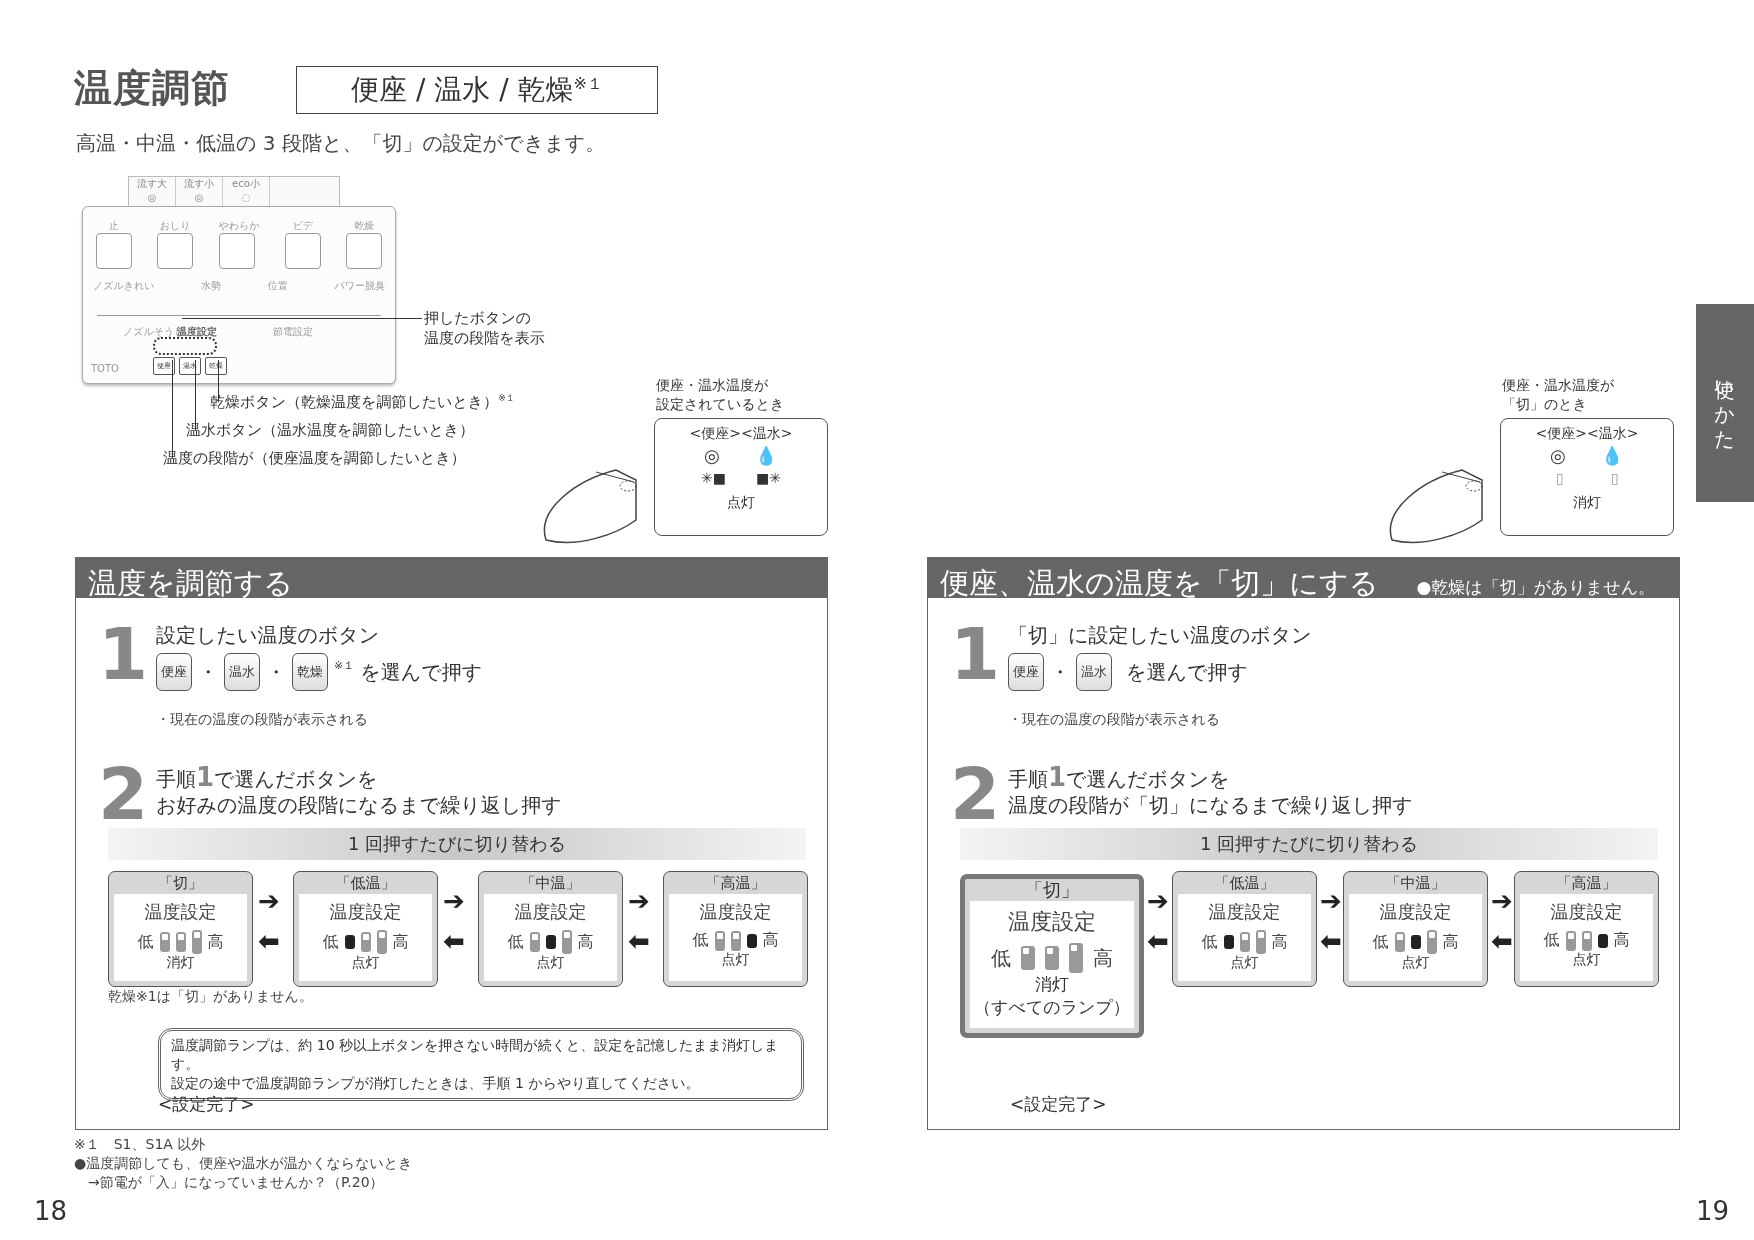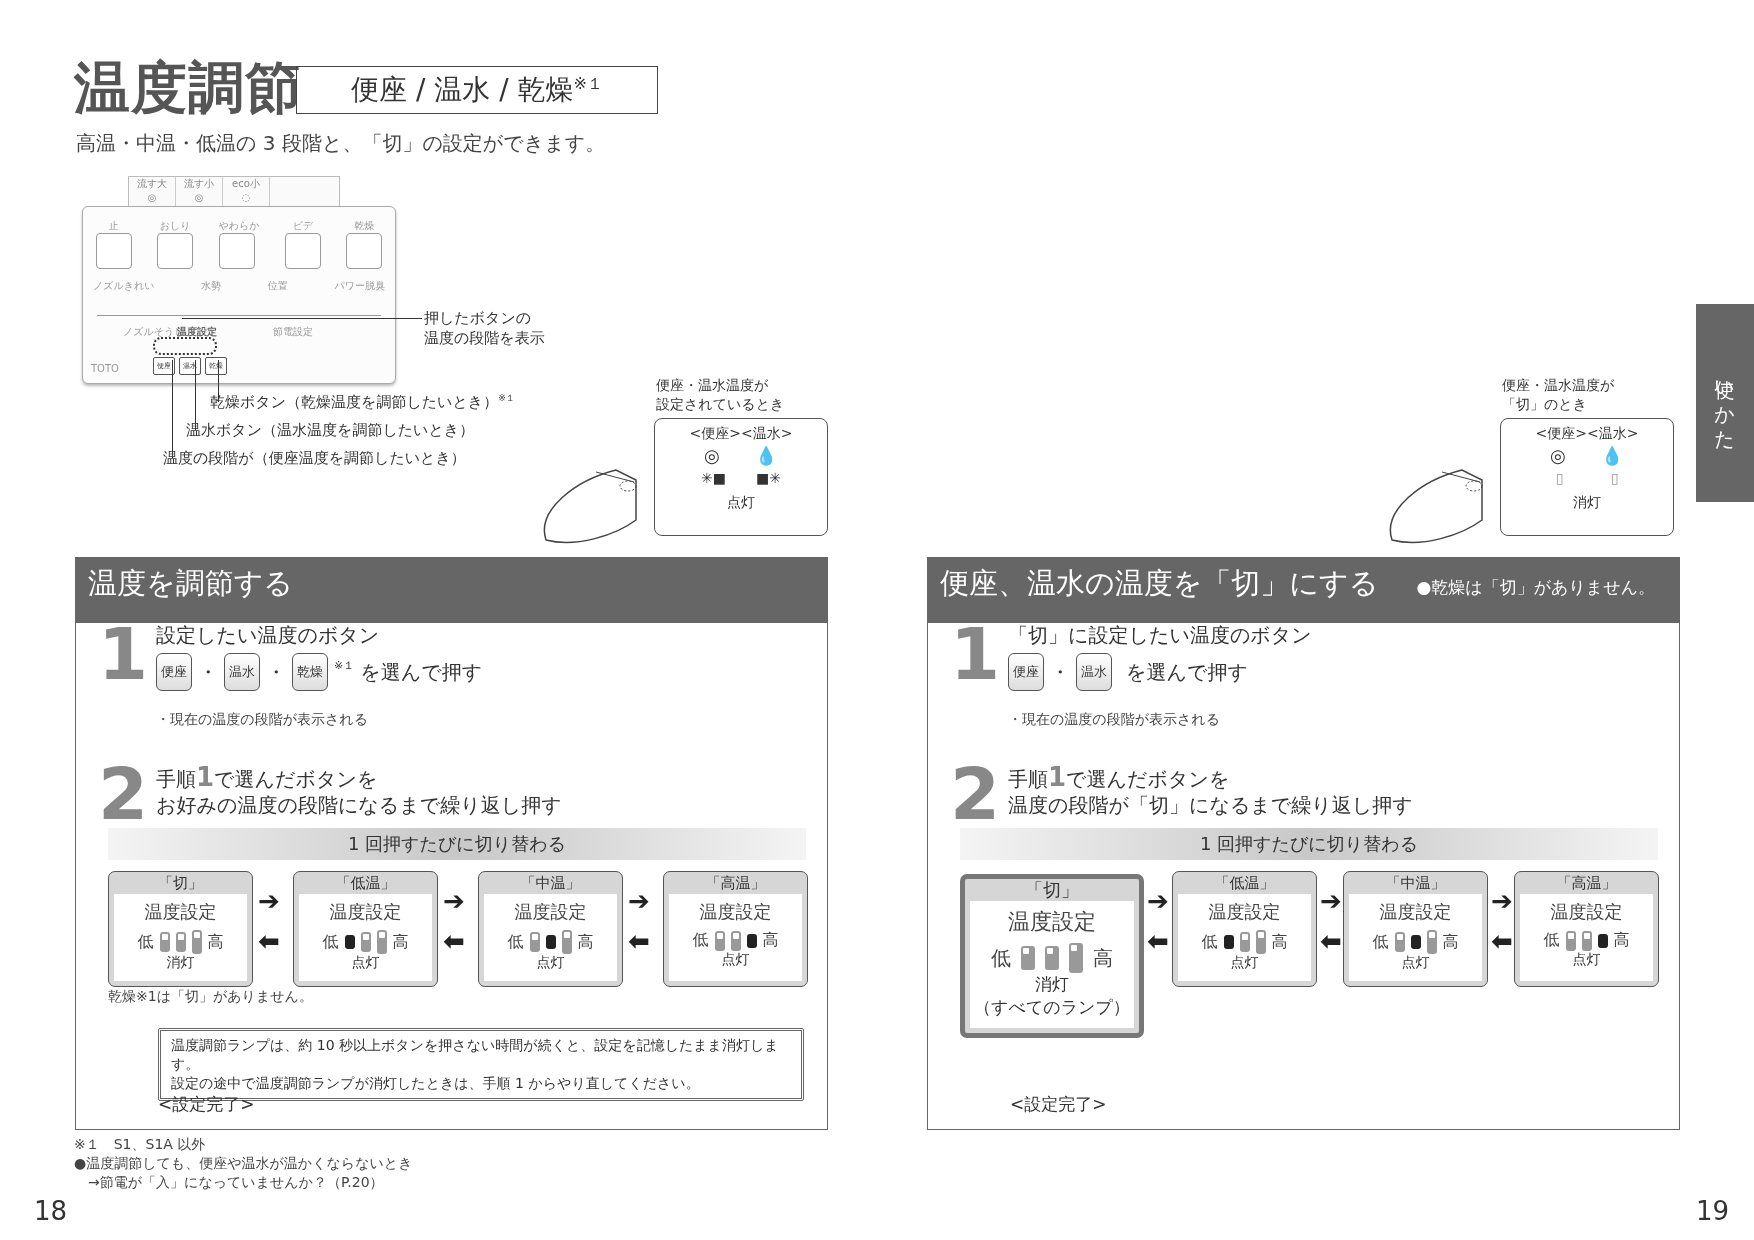--- a/index.html
+++ b/index.html
@@ -1,56 +1,56 @@
 <!DOCTYPE html>
 <html><head>
 <meta charset="utf-8">
 <style>
   html,body{margin:0;padding:0;background:#fff;}
   body{width:1754px;height:1240px;position:relative;overflow:hidden;font-family:"DejaVu Sans","Liberation Sans",sans-serif;color:#333;}
   .abs{position:absolute;}
-  .title-main{left:74px;top:56px;font-size:56px;font-weight:bold;color:#555;letter-spacing:1px;line-height:64px;}
+  .title-main{left:74px;top:56px;font-size:38px;font-weight:bold;color:#555;letter-spacing:1px;line-height:64px;}
   .title-box{left:296px;top:66px;width:360px;height:46px;border:1.5px solid #444;font-size:28px;line-height:46px;text-align:center;color:#333;}
   .title-box sup{font-size:16px;vertical-align:top;position:relative;top:-6px;}
   .subtitle{left:76px;top:130px;font-size:20px;color:#444;}
   
   .panel{left:82px;top:206px;width:312px;height:176px;border:1px solid #aaa;border-radius:6px;background:#fcfcfc;box-shadow:0 2px 3px #bbb;}
   .panel-top{left:128px;top:176px;width:210px;height:30px;border:1px solid #bbb;border-bottom:none;background:#fafafa;display:flex;}
   .panel-top div{flex:0 0 46px;border-right:1px solid #ccc;font-size:10px;color:#888;text-align:center;line-height:14px;}
   .p-label{font-size:10px;color:#999;}
   .p-btn{width:34px;height:34px;border:1px solid #999;border-radius:4px;background:#fff;}
   .sm-btn{width:20px;height:16px;border:1px solid #555;border-radius:2px;font-size:7px;text-align:center;line-height:16px;background:#fff;color:#333;}
   .callout{font-size:15px;color:#333;}
   .line{background:#333;}
   
   .seat-svg{position:absolute;}
   .lamp-box{border:1.5px solid #555;border-radius:8px;background:#fff;}
   .small{font-size:14px;color:#333;}
   
   .section{border:1.5px solid #666;background:#fff;}
-  .sec-head{background:#666;color:#fff;font-size:29px;height:65px;line-height:50px;padding-left:12px;}
+  .sec-head{background:#666;color:#fff;font-size:29px;height:40px;line-height:50px;padding-left:12px;}
   .sec-note{font-size:17px;color:#fff;}
   .step-num{font-size:72px;font-weight:bold;color:#888;line-height:72px;}
   .step-text{font-size:20px;color:#333;line-height:26px;}
   .key{display:inline-block;width:34px;height:36px;border:1.5px solid #555;border-radius:6px;font-size:13px;text-align:center;line-height:36px;background:linear-gradient(#fff,#ddd);vertical-align:middle;}
   .bullet{font-size:14px;color:#444;text-align:right;}
   .gradbar{height:32px;line-height:32px;text-align:center;font-size:18px;color:#333;background:linear-gradient(90deg,#f4f4f4,#c8c8c8 50%,#f4f4f4);}
   .state{border:1.5px solid #555;border-radius:7px;background:#d6d6d6;padding:0 5px 5px 5px;box-sizing:border-box;}
   .state .st-head{font-size:15px;text-align:center;line-height:22px;color:#333;}
   .state .st-body{background:#fff;height:calc(100% - 22px);text-align:center;position:relative;}
   .st-title{font-size:18px;color:#444;padding-top:6px;}
   .st-row{display:flex;align-items:center;justify-content:center;gap:6px;font-size:16px;color:#444;margin-top:6px;}
   .lamp{display:inline-block;width:10px;height:20px;border-radius:3px;background:#999;position:relative;}
   .lamp.t{height:24px;}
   .lamp::after{content:"";position:absolute;left:2px;top:2px;width:6px;height:6px;background:#fff;border-radius:1px;}
   .lamp.on{background:#222;width:10px;height:14px;box-shadow:0 0 0 2px #fff;}
   .lamp.on::after{display:none;}
   .st-lbl{font-size:14px;color:#333;}
   .arrow{font-size:26px;font-weight:bold;color:#222;line-height:26px;}
-  .note-box{border:3px double #666;border-radius:2px;font-size:14px;line-height:19px;color:#333;padding:5px 10px;}
+  .note-box{border:3px double #666;border-radius:14px;font-size:14px;line-height:19px;color:#333;padding:5px 10px;}
   .done{font-size:17px;color:#333;}
   .footnote{font-size:14px;color:#444;line-height:19px;}
   .pagenum{font-size:26px;color:#333;}
   .side-tab{left:1696px;top:304px;width:58px;height:198px;background:#666;color:#fff;font-size:20px;writing-mode:vertical-rl;text-align:center;line-height:58px;letter-spacing:2px;}
 </style>
 </head>
 <body>
 
 <div class="abs title-main">温度調節</div>
 <div class="abs title-box"><span>便座 / 温水 / 乾燥</span><sup>※１</sup></div>

